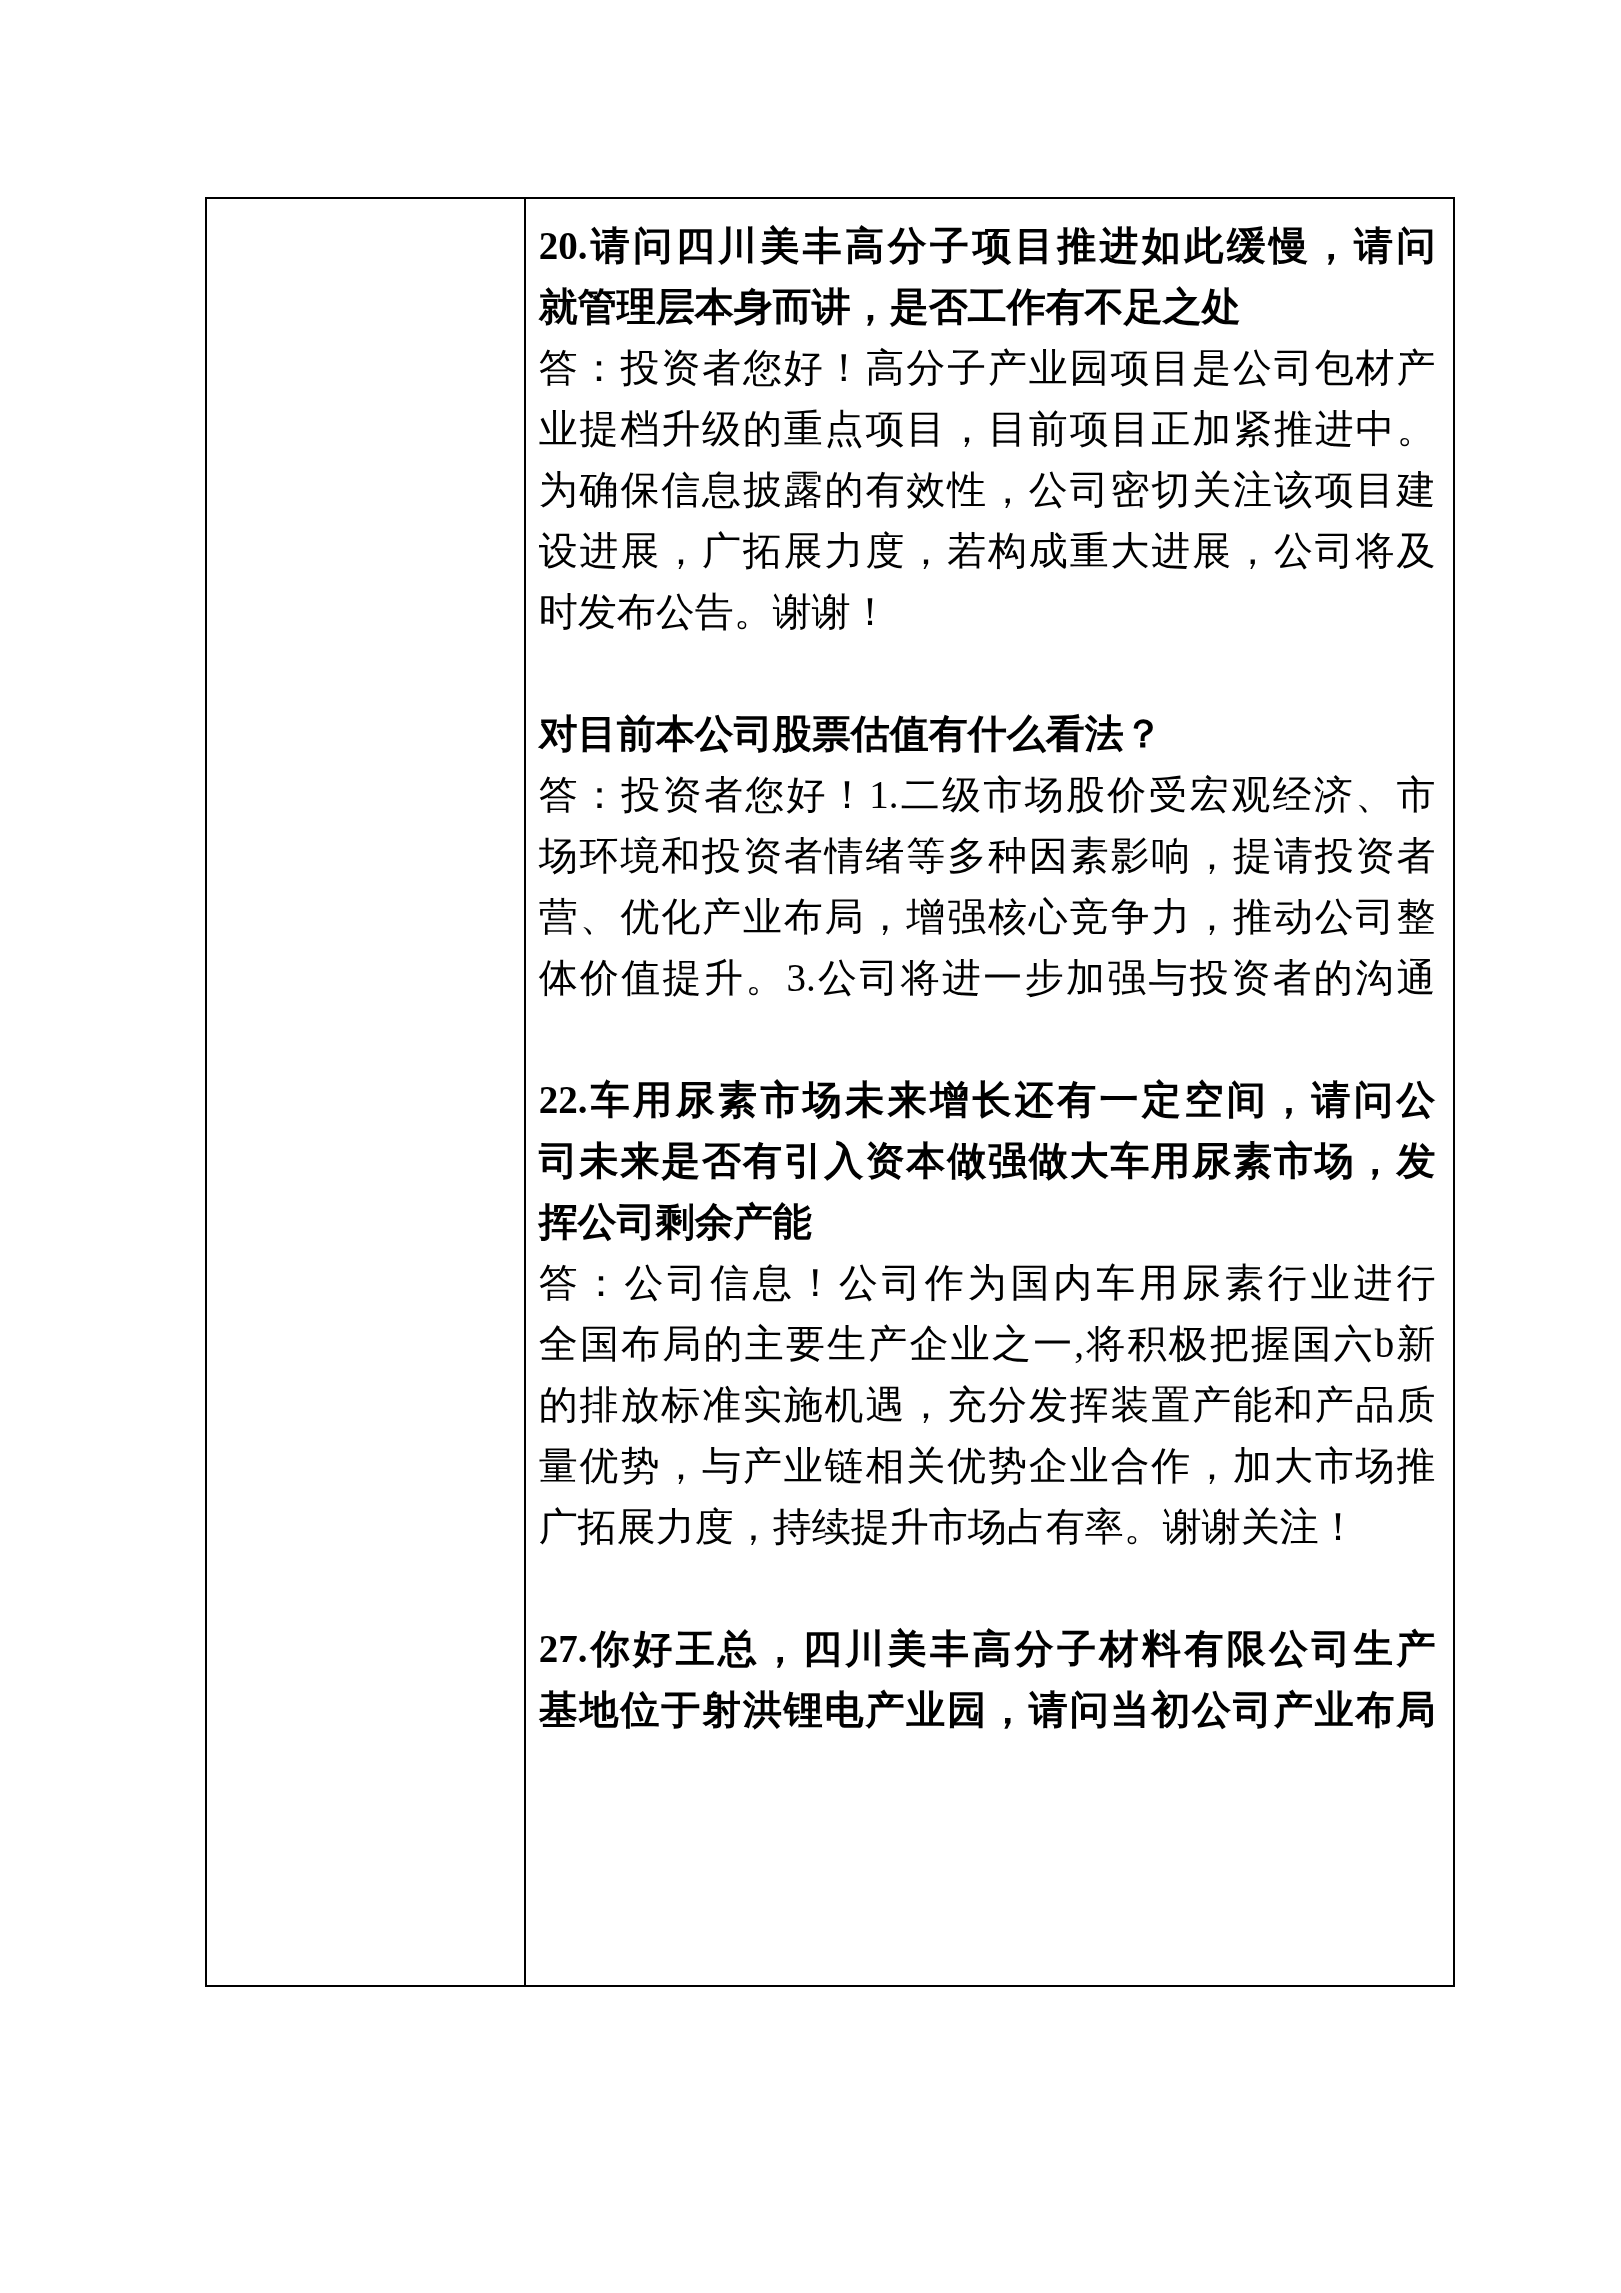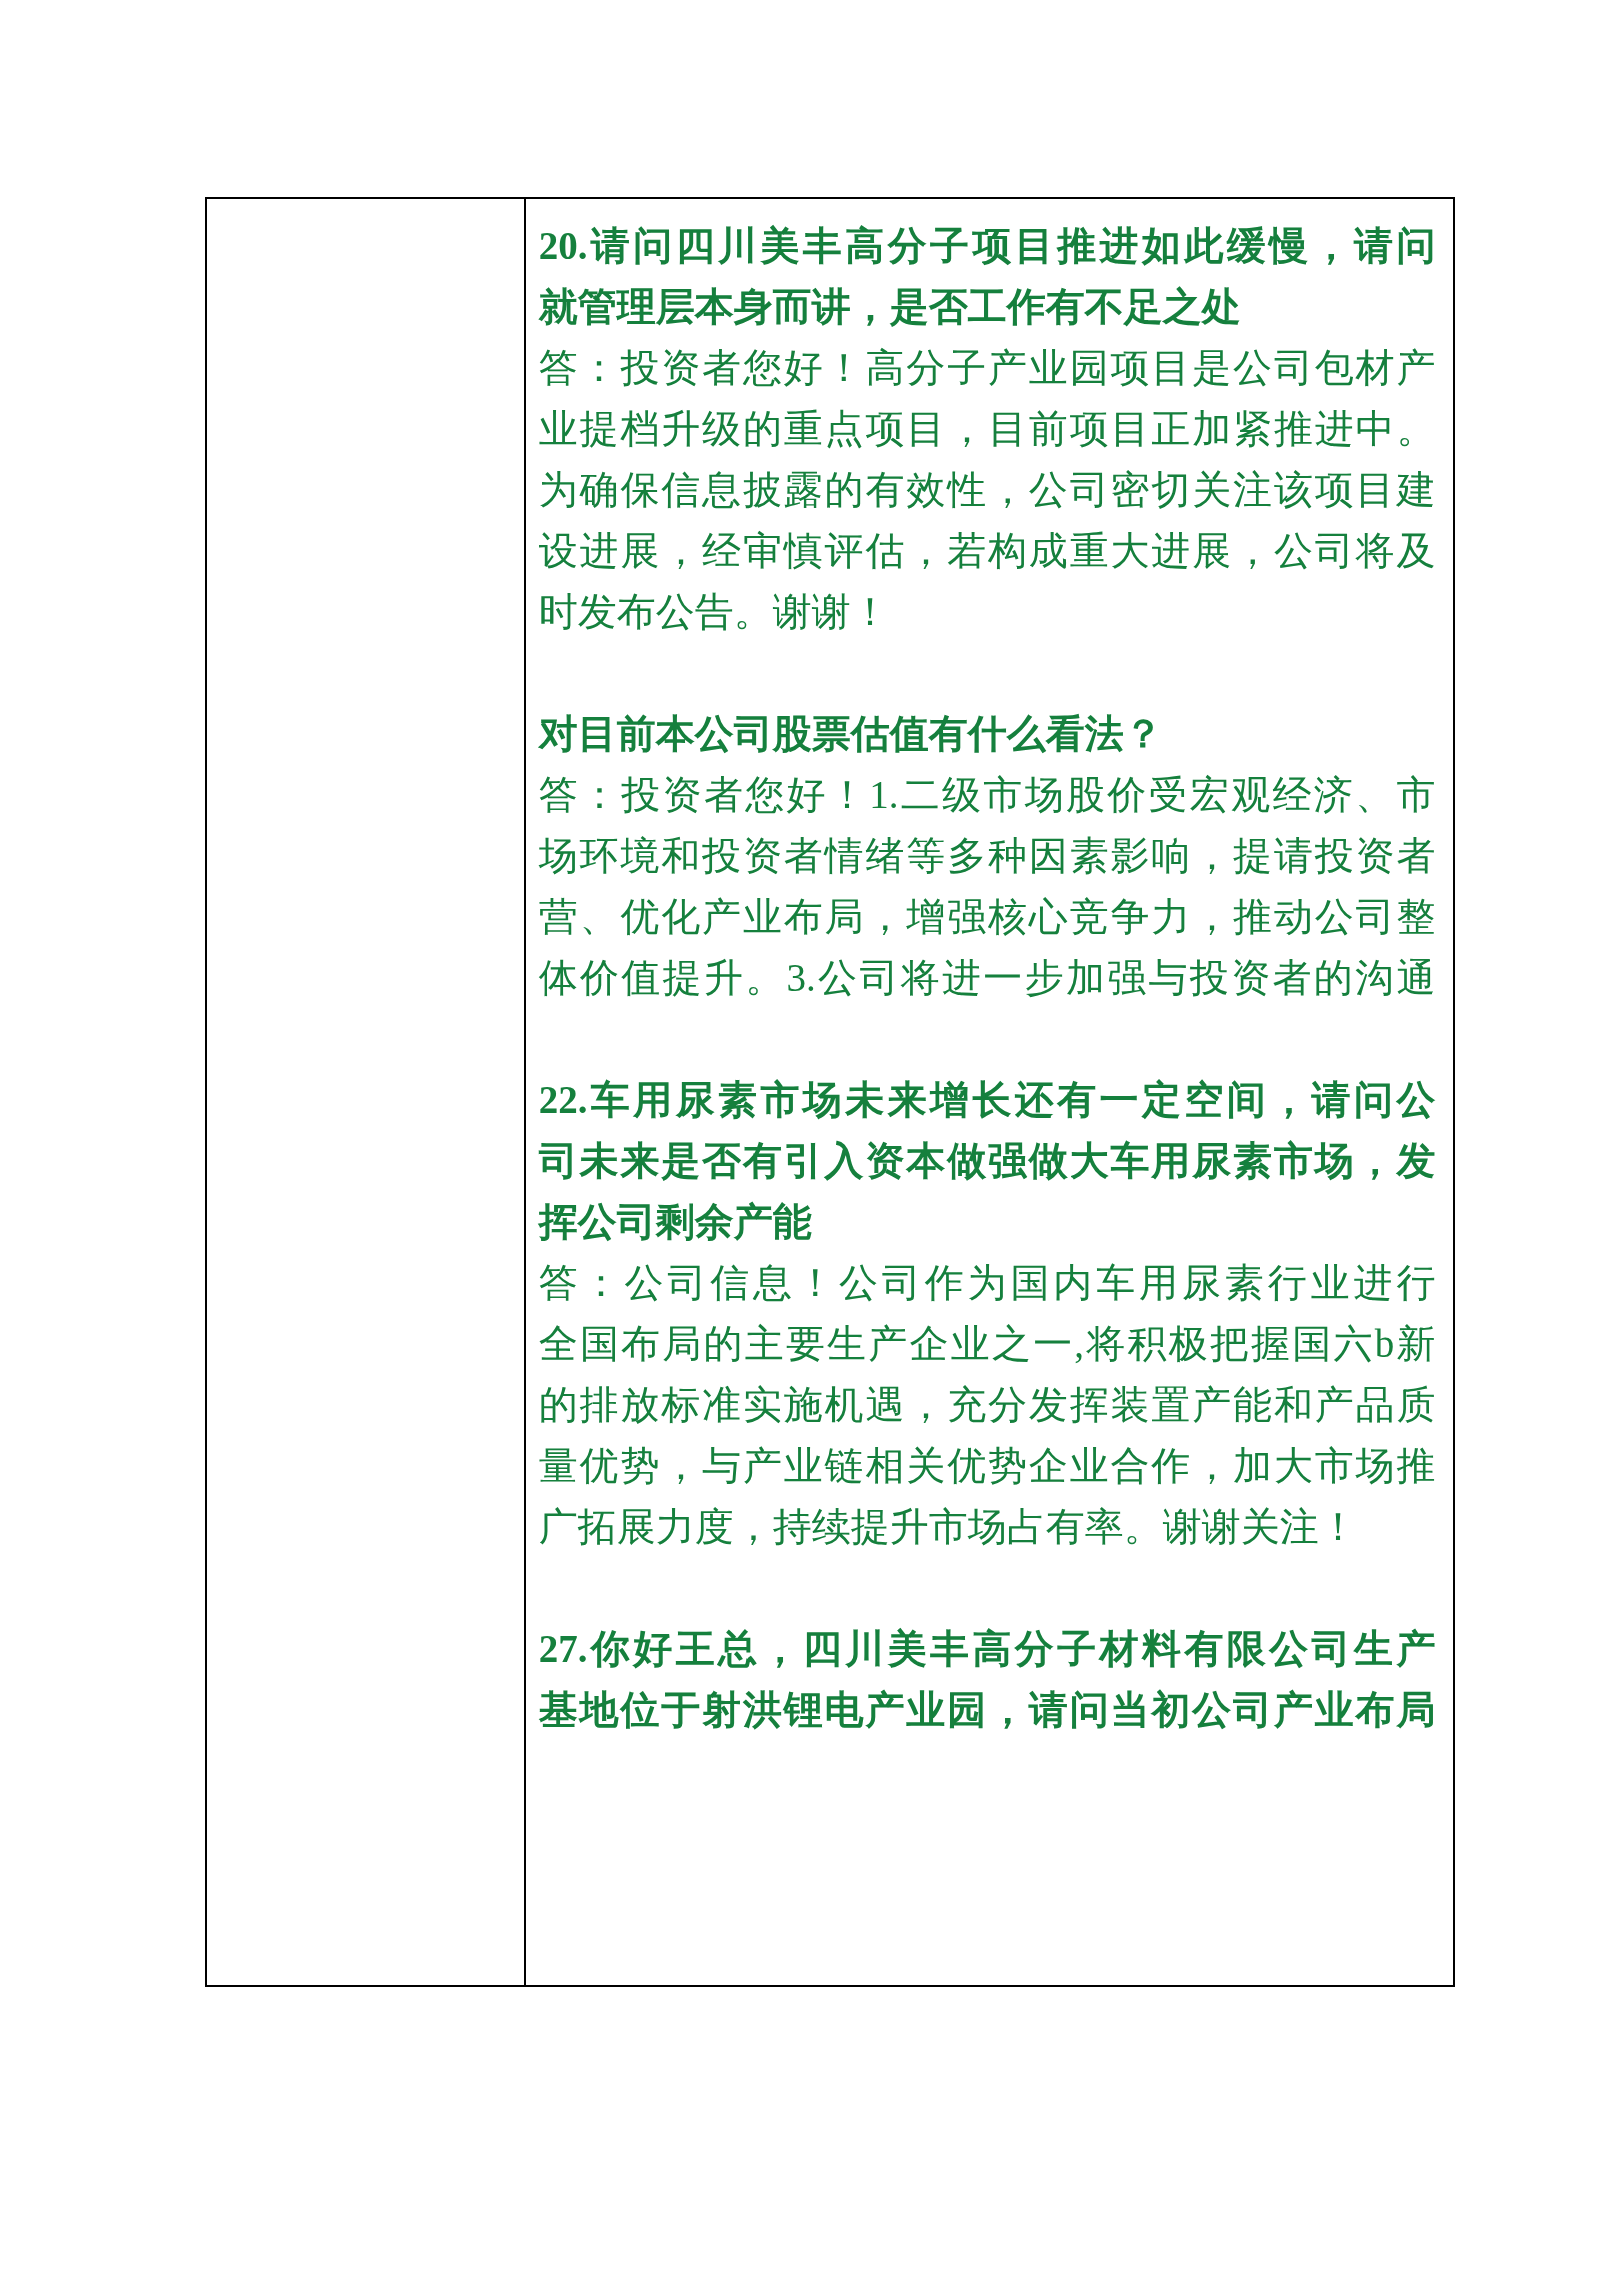--- a/index.html
+++ b/index.html
@@ -43,21 +43,21 @@
     margin-top: 61px;
   }
   .question, .answer {
     margin: 0;
     padding: 0;
   }
   .line {
     font-size: 39px;
     line-height: 61px;
     height: 61px;
-    color: #15803d;
+    color: #000000;
     letter-spacing: 0;
   }
   
   .line.full {
     text-align: justify;
     text-align-last: justify;
   }
   
   .line.end {
     text-align: left;
@@ -81,21 +81,21 @@
 
       <div class="qa-block">
         <div class="question">
           <div class="line full">20.请问四川美丰高分子项目推进如此缓慢，请问</div>
           <div class="line end">就管理层本身而讲，是否工作有不足之处</div>
         </div>
         <div class="answer">
           <div class="line full">答：投资者您好！高分子产业园项目是公司包材产</div>
           <div class="line full">业提档升级的重点项目，目前项目正加紧推进中。</div>
           <div class="line full">为确保信息披露的有效性，公司密切关注该项目建</div>
-          <div class="line full">设进展，经审慎评估，若构成重大进展，公司将及</div>
+          <div class="line full">设进展，广拓展力度，若构成重大进展，公司将及</div>
           <div class="line end">时发布公告。谢谢！</div>
         </div>
       </div>
 
       <div class="qa-block">
         <div class="question">
           <div class="line end">对目前本公司股票估值有什么看法？</div>
         </div>
         <div class="answer">
           <div class="line full">答：投资者您好！1.二级市场股价受宏观经济、市</div>

